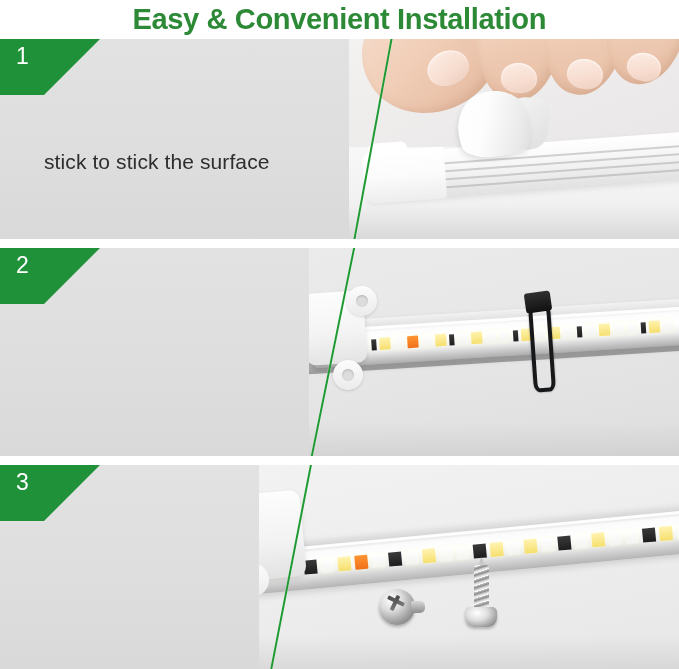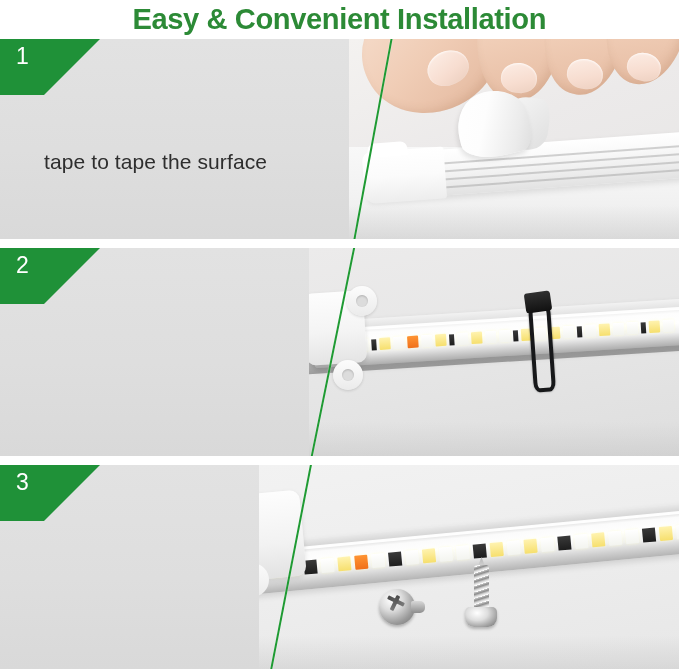--- a/index.html
+++ b/index.html
@@ -418,21 +418,21 @@
     </div>
 
     <div class="diagonal" id="diag-1"></div>
 
     <div class="corner-flag">
       <div class="tri"></div>
       <div class="num">1</div>
     </div>
 
     <div class="step-text" id="text-1">
-      <div>tape to tape the surface</div>
+      <div>stick to stick the surface</div>
     </div>
   </section>
 
   <section class="panel" id="panel-2">
 
     <div class="photo" id="photo-2">
       <div class="p2-rail"></div>
       <div class="p2-black"></div>
 
       <div class="p2-bar">

